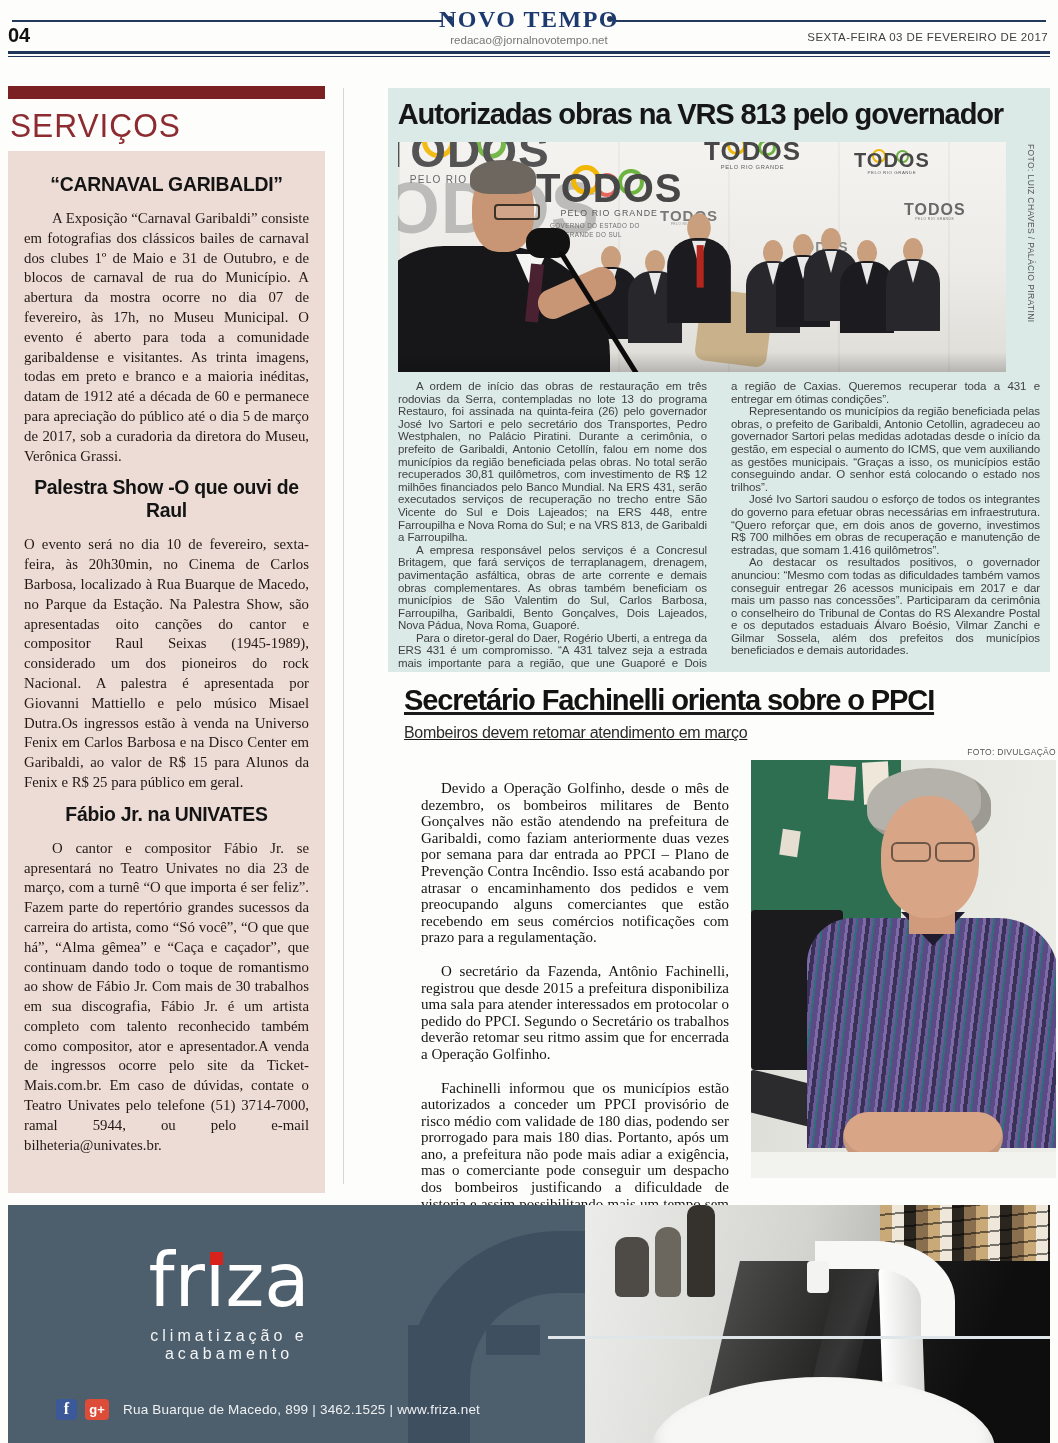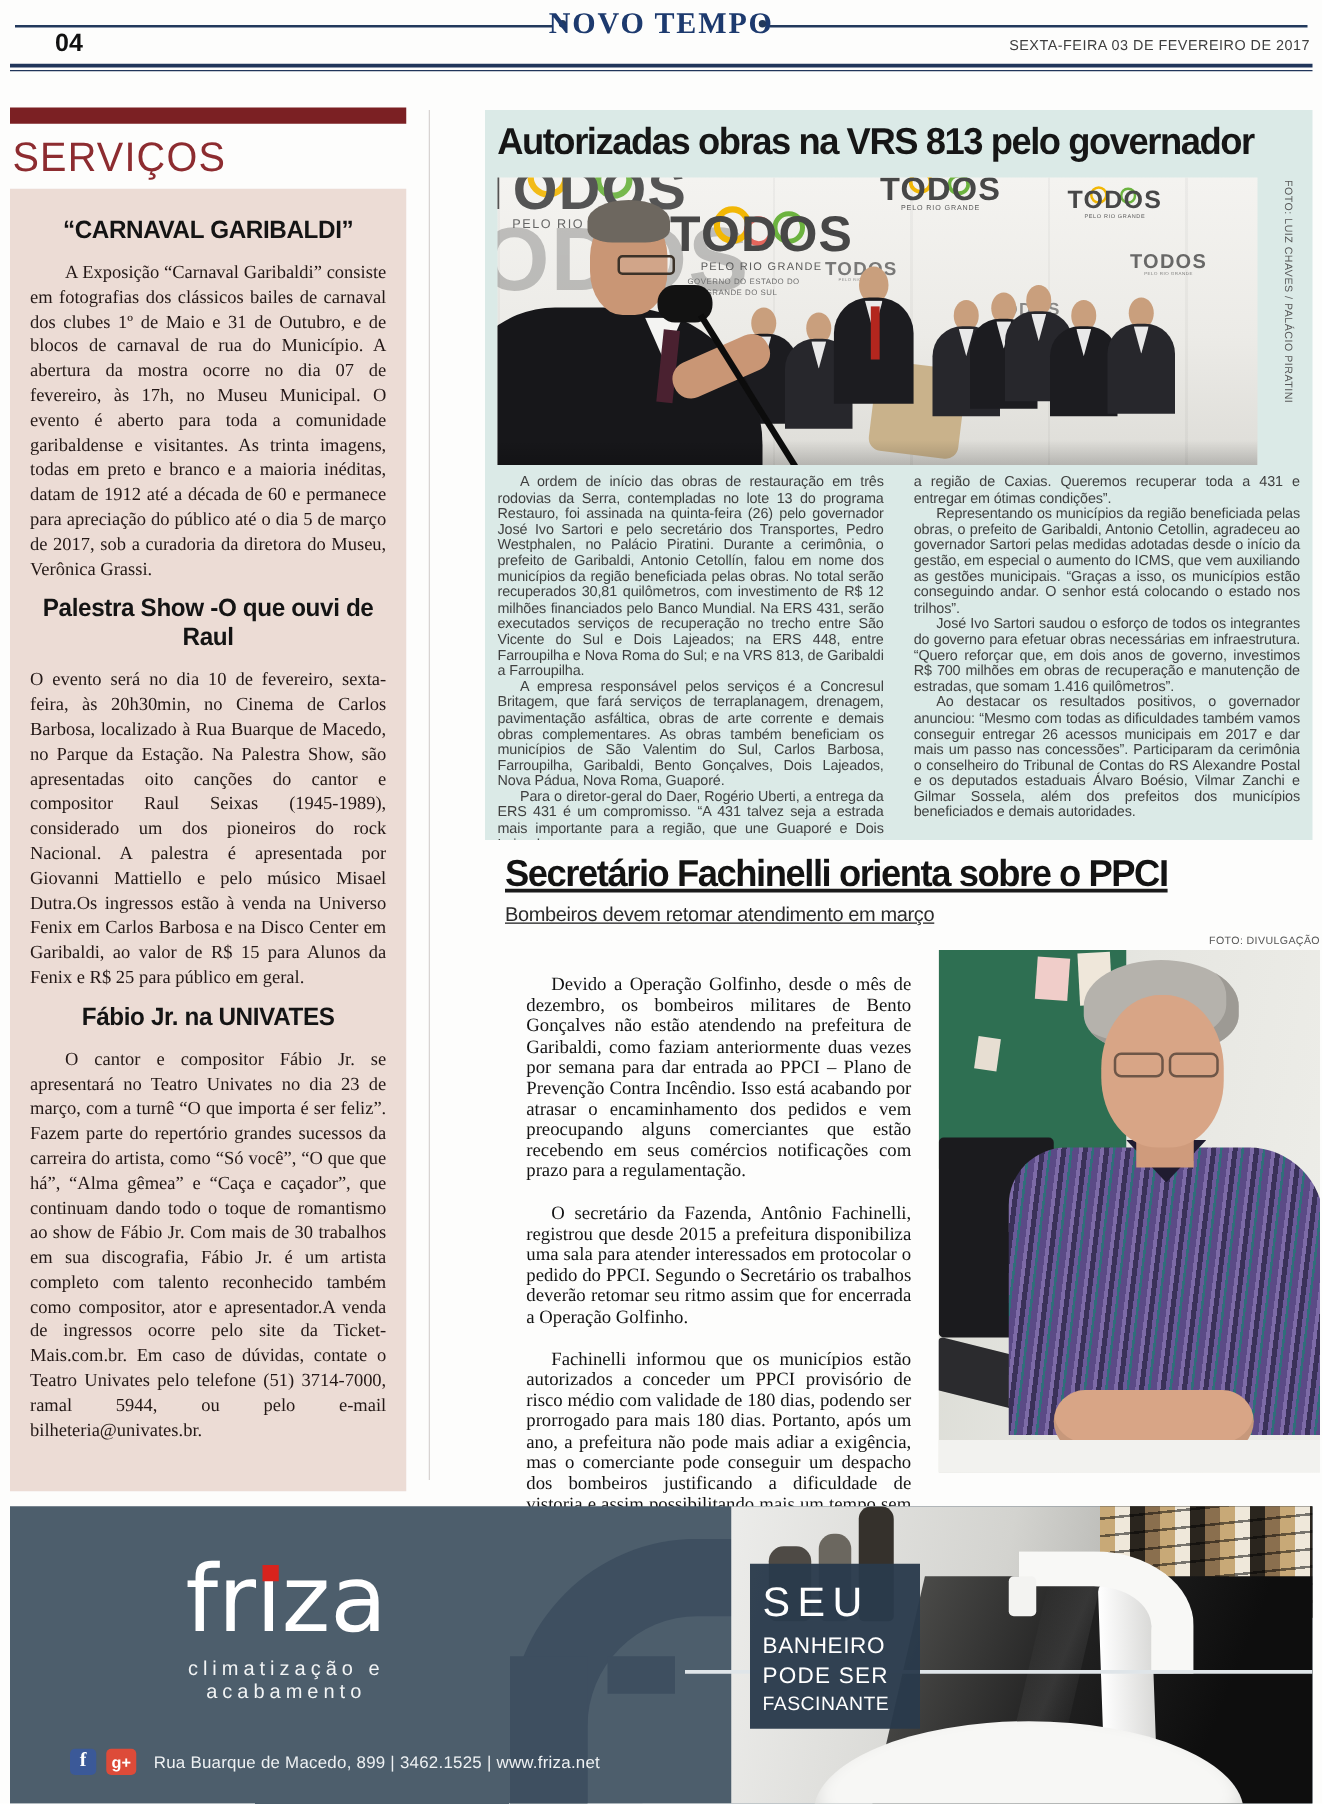--- a/index.html
+++ b/index.html
@@ -1,21 +1,21 @@
 <!DOCTYPE html>
 <html lang="pt"><head>
 <meta charset="utf-8">
 <style>
   html,body{margin:0;padding:0;background:#ffffff;}
   .page{position:relative;width:1058px;height:1443px;background:#fdfdfc;overflow:hidden;
         font-family:"Liberation Sans",sans-serif;color:#1a1a1a;}
 
   
   .hdr{position:absolute;left:0;top:0;width:1058px;height:62px;}
-  .pgnum{position:absolute;left:8px;top:24px;font-size:20px;font-weight:bold;color:#111;margin-left:36px;}
+  .pgnum{position:absolute;left:8px;top:24px;font-size:20px;font-weight:bold;color:#111;}
   .mast-title{position:absolute;left:0;right:0;top:6px;text-align:center;
               font-family:"Liberation Serif",serif;font-weight:bold;font-size:24px;
               color:#1d3a6e;letter-spacing:1.5px;}
   .mline{position:absolute;top:20px;border-top:2px solid #22395c;}
   .mline.l{left:12px;width:430px;}
   .mline.r{left:616px;width:430px;}
   .mdot{position:absolute;top:16px;width:6px;height:6px;border-radius:50%;background:#22395c;}
   .mdot.l{left:447px;} .mdot.r{left:607px;}
   .mast-email{position:absolute;left:0;right:0;top:34px;text-align:center;font-size:11.5px;color:#767676;}
   .mast-date{position:absolute;right:10px;top:31px;font-size:11.5px;color:#3f3f3f;letter-spacing:.4px;}
@@ -190,20 +190,21 @@
 
 <div class="page">
 
   <div class="hdr">
     <div class="pgnum">04</div>
     <div class="mline l"></div>
     <div class="mdot l"></div>
     <div class="mast-title">NOVO TEMPO</div>
     <div class="mdot r"></div>
     <div class="mline r"></div>
+    <div class="mast-email">redacao@jornalnovotempo.net</div>
     <div class="mast-date">SEXTA-FEIRA 03 DE FEVEREIRO DE 2017</div>
     <div class="hrule1"></div>
     <div class="hrule2"></div>
   </div>
 
   <div class="sidebar">
     <div class="maroon-bar"></div>
     <div class="servicos">SERVIÇOS</div>
     <div class="side-box">
       <div class="side-art">
@@ -370,26 +371,20 @@
       <div class="faucet-hook"></div>
       <div class="faucet-tip"></div>
       <div class="basin"></div>
     </div>
     <div class="ad-line"></div>
     <div class="brand">
       <div class="brand-logo">frıza</div>
       <div class="brand-dot"></div>
       <div class="brand-tag">climatização e acabamento</div>
     </div>
-    <div class="panel">
-      <div class="l1">SEU</div>
-      <div class="l2">BANHEIRO</div>
-      <div class="l3">PODE SER</div>
-      <div class="l4">FASCINANTE</div>
-    </div>
     <div class="ad-footer">
       <div class="icon-fb">f</div>
       <div class="icon-gp">g+</div>
       <div class="ad-addr">Rua  Buarque de Macedo, 899 | 3462.1525  | www.friza.net</div>
     </div>
   </div>
 
 </div>
 
 </body></html>

